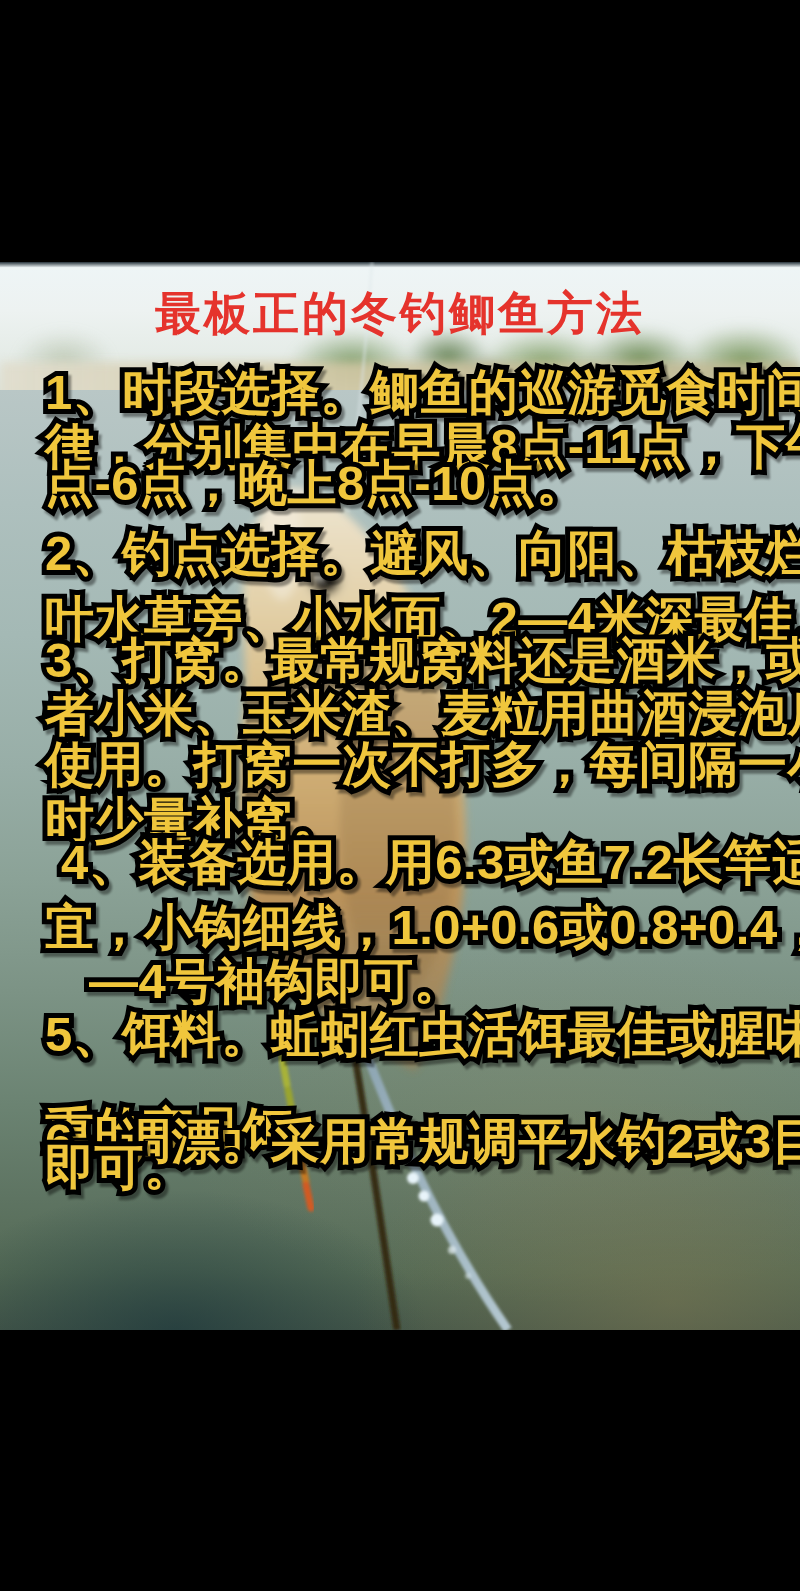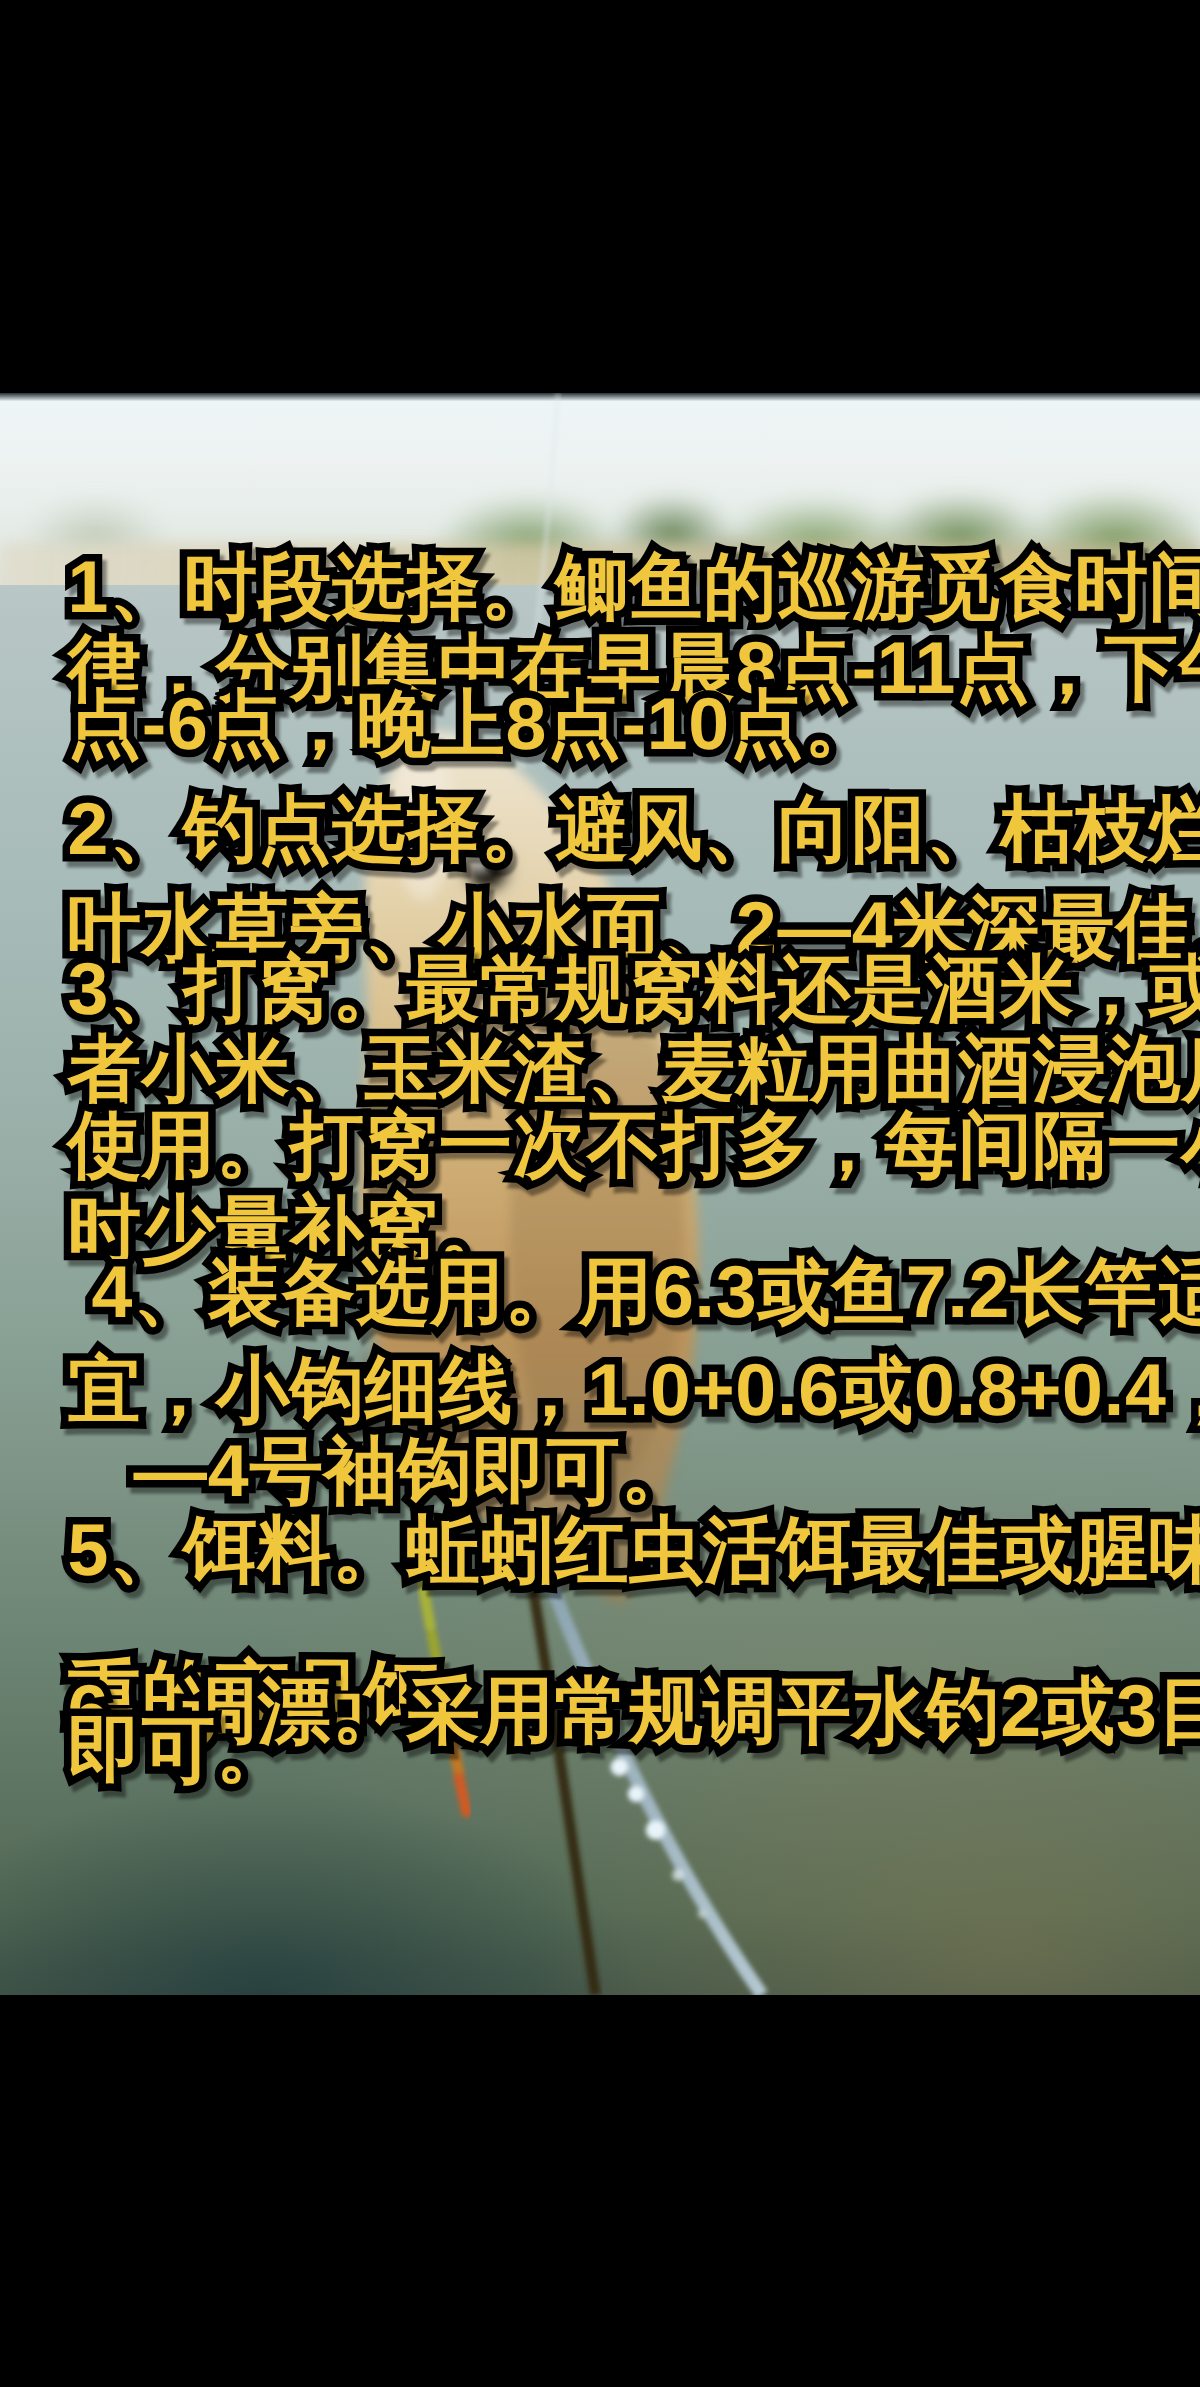--- a/index.html
+++ b/index.html
@@ -117,20 +117,21 @@
       <g fill="#e8f4fa" filter="url(#soft2)">
         <circle cx="413" cy="916" r="6"></circle>
         <circle cx="424" cy="934" r="5.5"></circle>
         <circle cx="437" cy="958" r="6.5"></circle>
         <circle cx="452" cy="988" r="4" opacity="0.7"></circle>
         <circle cx="468" cy="1014" r="3" opacity="0.5"></circle>
       </g>
     </svg>
   </div>
 
+  <div class="title">最板正的冬钓鲫鱼方法</div>
 
   <div class="tips">
       <div class="tline" style="top: 366px;"><span class="stroke">1、时段选择。鲫鱼的巡游觅食时间规</span><span class="fill">1、时段选择。鲫鱼的巡游觅食时间规</span></div>
       <div class="tline" style="top: 419.5px;"><span class="stroke">律，分别集中在早晨8点-11点，下午4</span><span class="fill">律，分别集中在早晨8点-11点，下午4</span></div>
       <div class="tline" style="top: 457px;"><span class="stroke">点-6点，晚上8点-10点。</span><span class="fill">点-6点，晚上8点-10点。</span></div>
       <div class="tline" style="top: 526.5px;"><span class="stroke">2、钓点选择。避风、向阳、枯枝烂</span><span class="fill">2、钓点选择。避风、向阳、枯枝烂</span></div>
       <div class="tline" style="top: 593px;"><span class="stroke">叶水草旁、小水面、2—4米深最佳。</span><span class="fill">叶水草旁、小水面、2—4米深最佳。</span></div>
       <div class="tline" style="top: 633.5px;"><span class="stroke">3、打窝。最常规窝料还是酒米，或</span><span class="fill">3、打窝。最常规窝料还是酒米，或</span></div>
       <div class="tline" style="top: 687px;"><span class="stroke">者小米、玉米渣、麦粒用曲酒浸泡后</span><span class="fill">者小米、玉米渣、麦粒用曲酒浸泡后</span></div>
       <div class="tline" style="top: 738px;"><span class="stroke">使用。打窝一次不打多，每间隔一小</span><span class="fill">使用。打窝一次不打多，每间隔一小</span></div>

